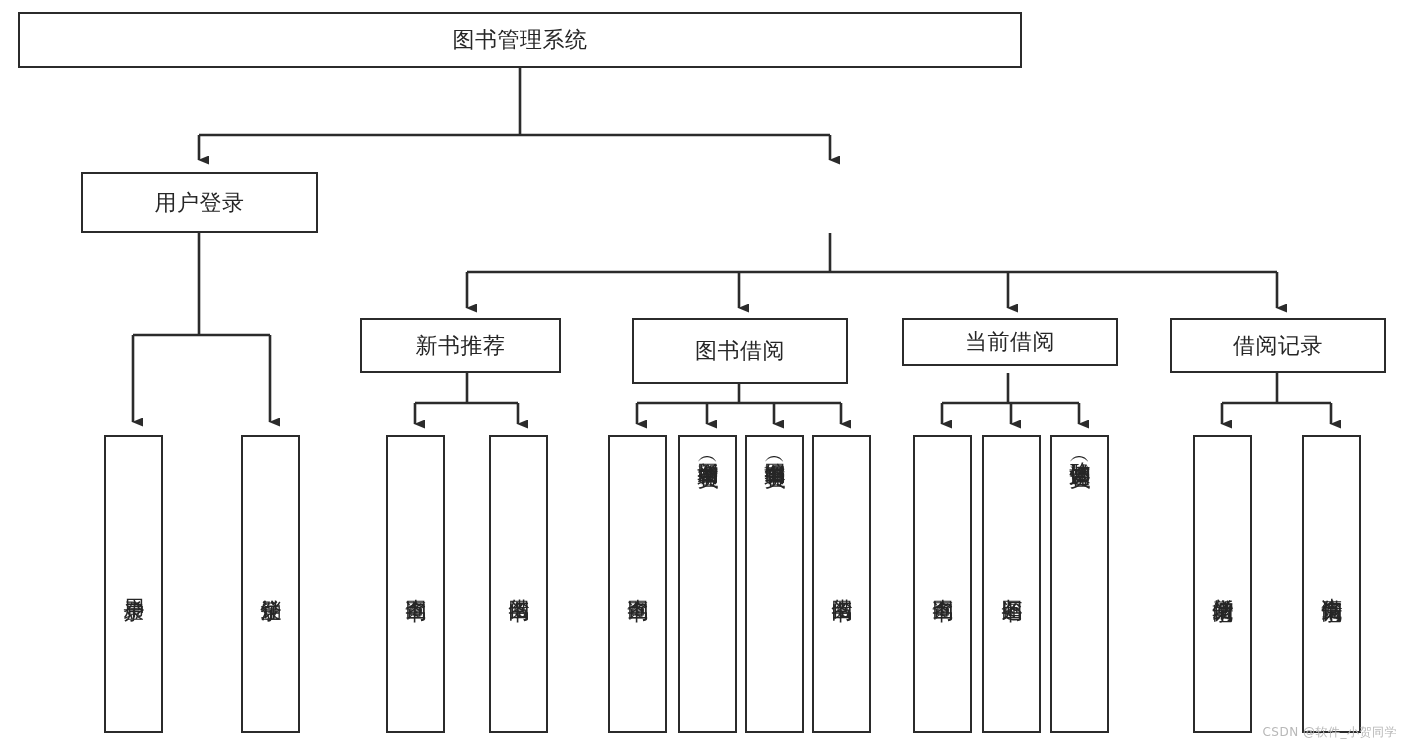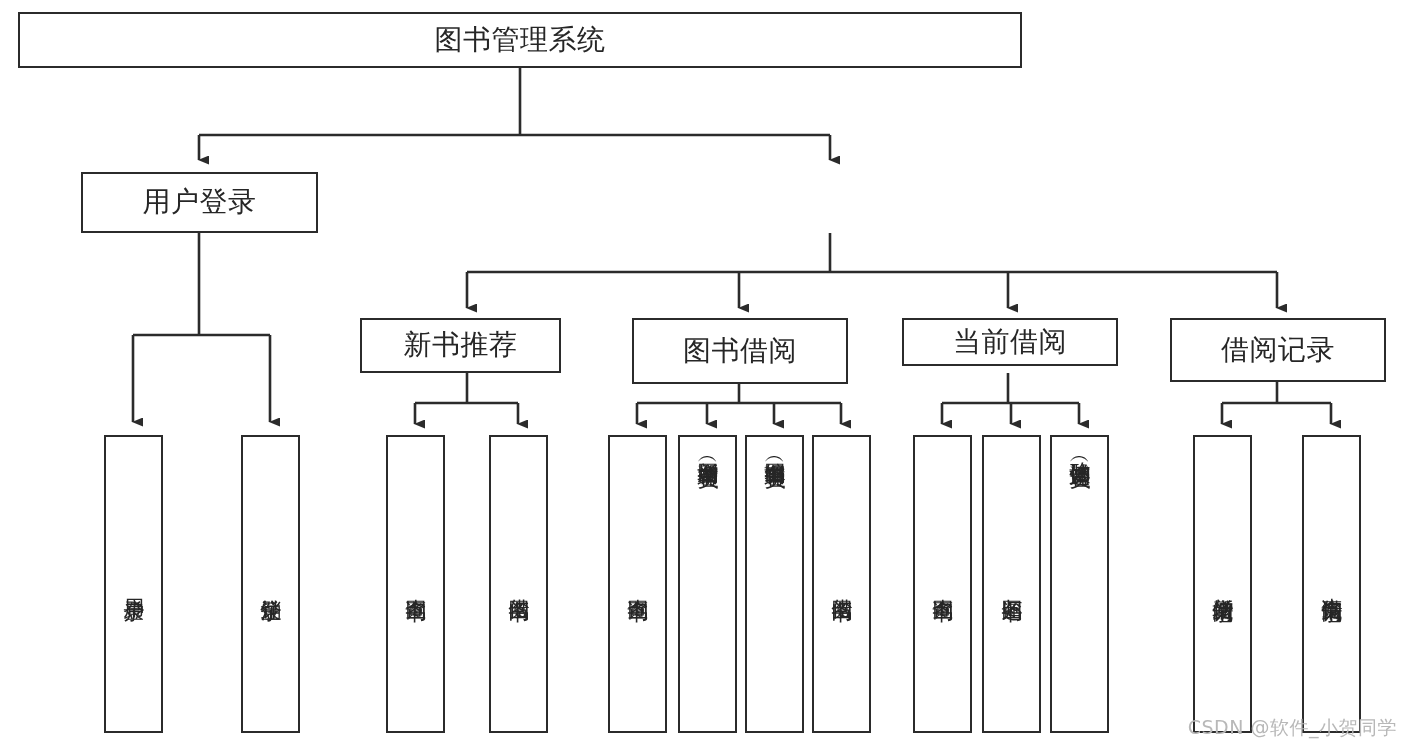--- a/index.html
+++ b/index.html
@@ -28,21 +28,21 @@
     position: absolute;
     box-sizing: border-box;
     border: 2px solid #2b2b2b;
     background: #ffffff;
     display: flex;
     align-items: center;
     justify-content: center;
     color: #262626;
   }
   .node-label {
-    font-size: 28px;
+    font-size: 22px;
     line-height: 1.15;
     letter-spacing: 0.5px;
     white-space: nowrap;
     color: #262626;
   }
   .leaf-box {
     position: absolute;
     box-sizing: border-box;
     border: 2px solid #2b2b2b;
     background: #ffffff;
@@ -62,21 +62,21 @@
     white-space: nowrap;
   }
   .leaf-box.centered {
     align-items: center;
     padding-top: 0;
   }
   .watermark {
     position: absolute;
     right: 8px;
     bottom: 6px;
-    font-size: 19px;
+    font-size: 12px;
     color: #b8b8b8;
     white-space: nowrap;
     letter-spacing: 0.5px;
   }
 </style>
 </head>
 <body>
 
 <div id="canvas">
 
@@ -147,21 +147,21 @@
   </div>
 
   <div class="node-box" style="left:632px; top:318px; width:216px; height:66px;">
     <span class="node-label">图书借阅</span>
   </div>
 
   <div class="node-box" style="left:902px; top:318px; width:216px; height:48px;">
     <span class="node-label">当前借阅</span>
   </div>
 
-  <div class="node-box" style="left:1170px; top:318px; width:216px; height:64px;">
+  <div class="node-box" style="left:1170px; top:318px; width:216px; height:55px;">
     <span class="node-label">借阅记录</span>
   </div>
 
   <div class="leaf-box centered" style="left:104px; top:435px; width:59px; height:298px;">
     <span class="leaf-label">用户登录</span>
   </div>
 
   <div class="leaf-box centered" style="left:241px; top:435px; width:59px; height:298px;">
     <span class="leaf-label">注销登录</span>
   </div>

